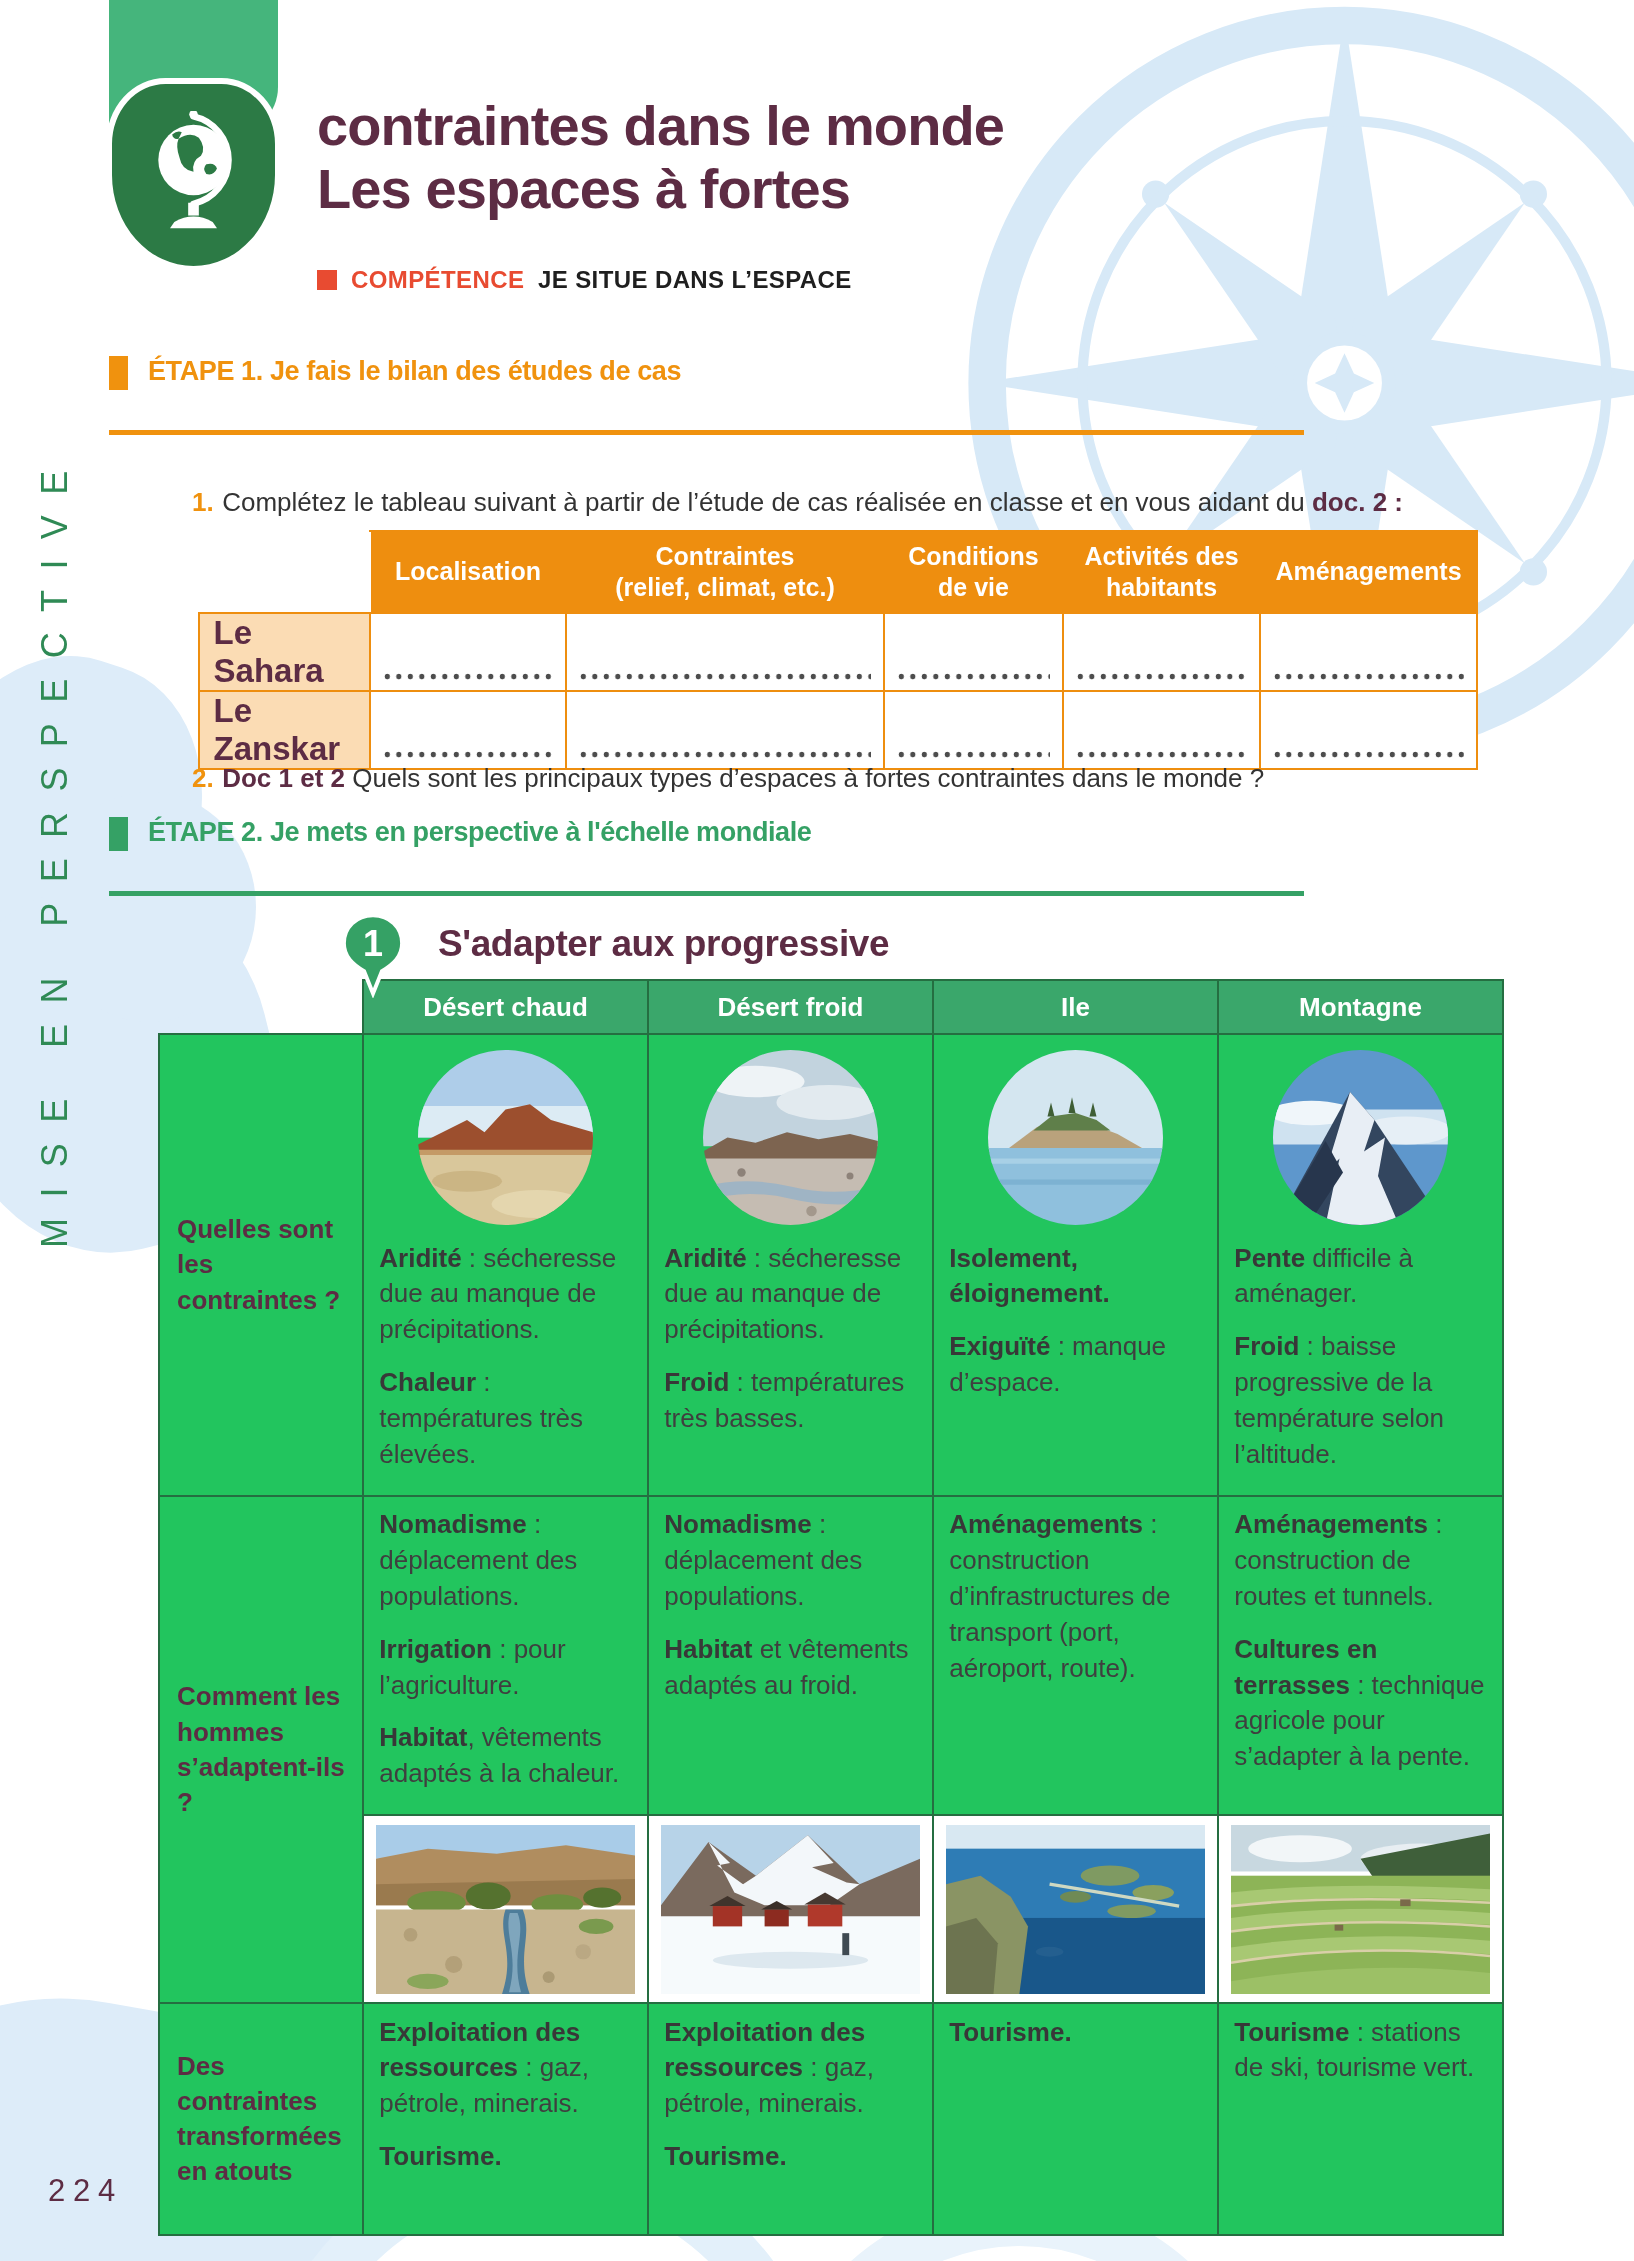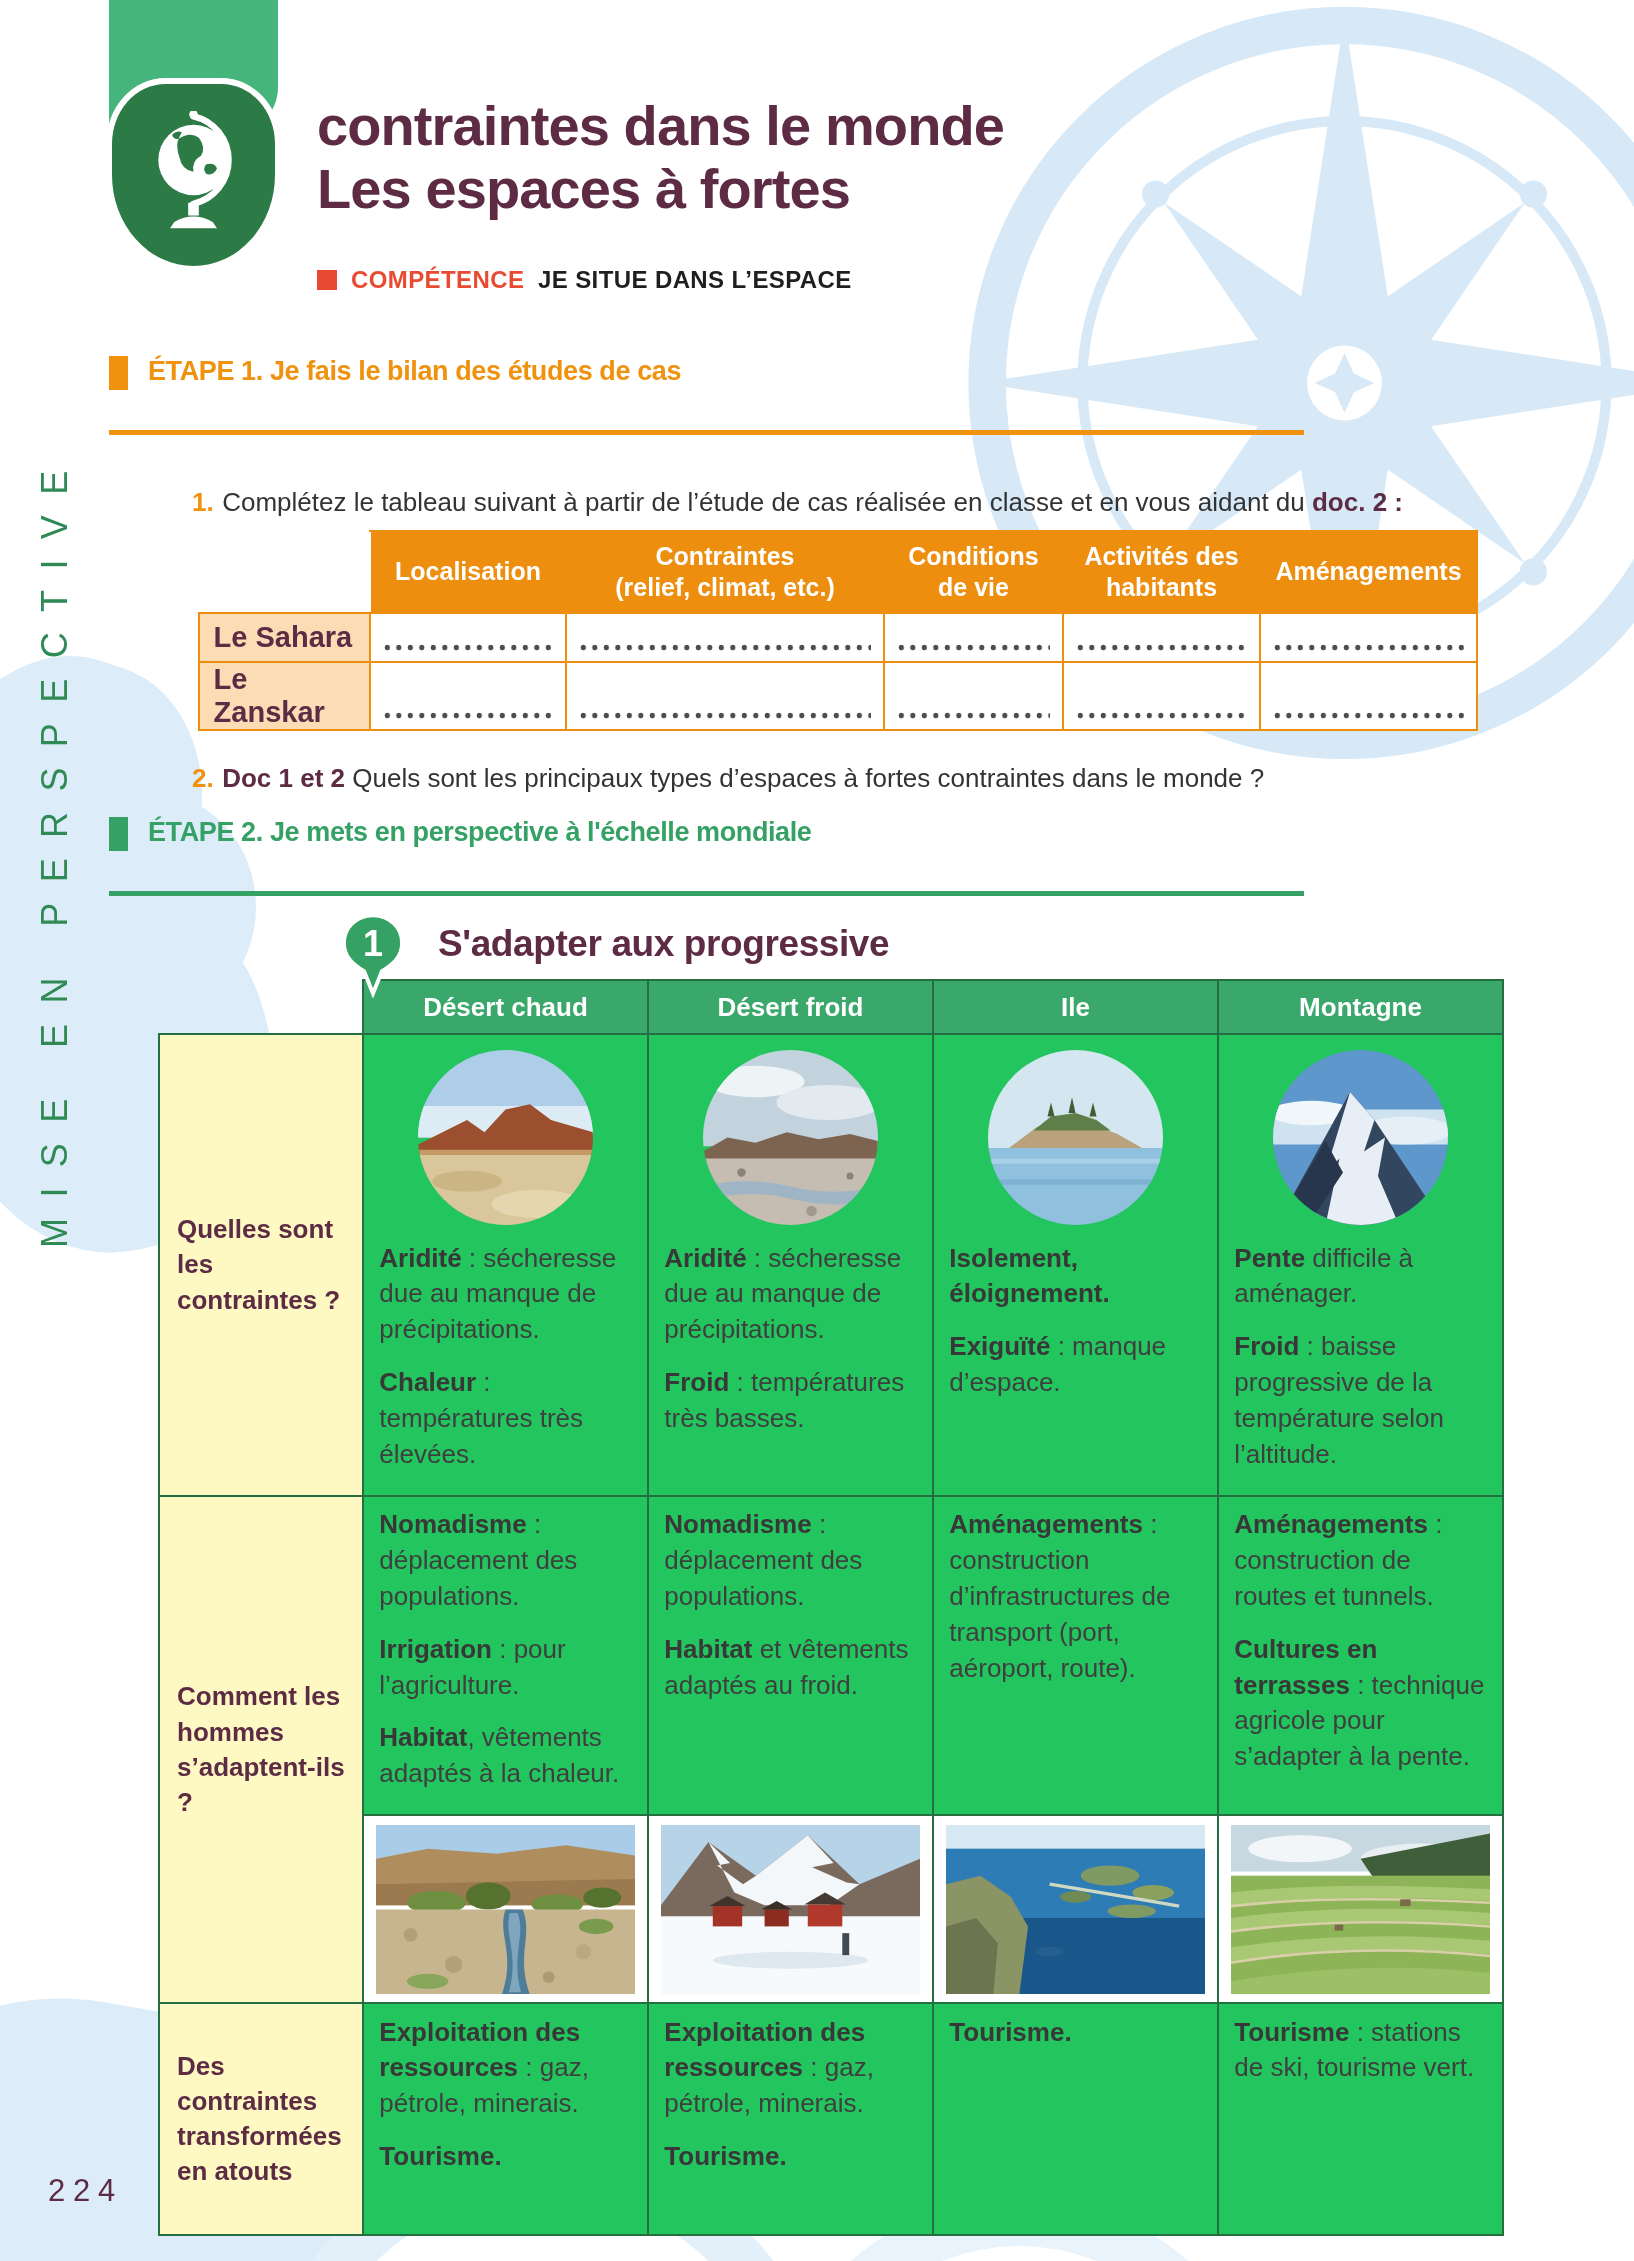--- a/index.html
+++ b/index.html
@@ -49,37 +49,37 @@
   .q2{top:732px;}
   .qnum{color:#f0920e;font-weight:bold;margin-right:8.5px;}
   .qref{color:#5d2c44;font-weight:bold;}
   
   .t1{position:absolute;left:198px;top:530px;z-index:2;border-collapse:collapse;table-layout:fixed;width:1278px;}
   .t1 th,.t1 td{box-sizing:border-box;}
   .t1 .corner{border:none;background:transparent;}
   .t1 .hdr{background:#ee8e0f;color:#fff;font-weight:bold;font-size:25px;line-height:1.25;height:82px;
     border:2.6px solid #ee8e0f;border-left:2.6px solid #fff;text-align:center;vertical-align:middle;padding:3.4px 5.1px;}
   .t1 .hdr .hl{display:block;}
-  .t1 .rlabel{background:#fbdcb4;color:#5d2c44;font-weight:bold;font-size:29px;text-align:left;
+  .t1 .rlabel{background:#fbdcb4;color:#5d2c44;font-weight:bold;font-size:33px;text-align:left;
     padding:0 6.8px 0 13.6px;border:2.6px solid #ee8e0f;height:49px;vertical-align:middle;}
   .t1 .ans{border:2.6px solid #ee8e0f;position:relative;background:#fff;height:49px;}
   .t1 .dots{position:absolute;left:12px;right:12px;bottom:9.4px;height:8.5px;
     background-image:radial-gradient(circle at 4.3px 4.3px,#4d4d4d 2.3px,transparent 3px);
     background-size:11.5px 8.5px;background-repeat:repeat-x;}
   
   .activity{position:absolute;left:339px;top:913px;z-index:3;display:flex;align-items:flex-start;gap:31px;}
   .pin{position:relative;width:68px;height:85px;flex:0 0 68px;}
   .pin-num{position:absolute;left:0;top:10.2px;width:68px;text-align:center;color:#fff;font-weight:bold;font-size:36px;}
   .activity-title{color:#5d2c44;font-weight:bold;font-size:37px;margin-top:10.2px;letter-spacing:-0.4px;}
   
   .t2{position:absolute;left:158px;top:979px;z-index:2;border-collapse:collapse;table-layout:fixed;width:1345px;}
   .t2 th,.t2 td{box-sizing:border-box;border:2.6px solid #256e41;}
   .t2 .corner{border:none;background:transparent;}
   .t2 .chdr{background:#3aa76b;color:#fff;font-weight:bold;font-size:26px;height:54px;text-align:center;vertical-align:middle;}
-  .t2 .rhdr{background:#fef9c3;color:#5d2c44;font-weight:bold;font-size:26px;line-height:1.35;
+  .t2 .rhdr{background:#22c55e;color:#5d2c44;font-weight:bold;font-size:26px;line-height:1.35;
     text-align:left;vertical-align:middle;padding:0 12px 0 17px;}
   .t2 .cell{background:#22c55e;vertical-align:top;padding:10.2px 15.3px 5.1px 15.3px;font-size:26px;line-height:1.38;color:#3f3f3f;}
   .t2 .photocell{background:#fff;vertical-align:top;padding:8.5px 12px;}
   .para{margin:0 0 17px 0;}
   .para b{color:#383838;}
   .photo-circle{width:175px;height:175px;border-radius:50%;overflow:hidden;margin:5.1px auto 15.3px auto;}
   .photo-circle svg{display:block;width:100%;height:100%;}
   .photo-rect{width:100%;height:169px;overflow:hidden;}
   .photo-rect svg{display:block;width:100%;height:100%;}
   .rowA>td{height:446px;}

